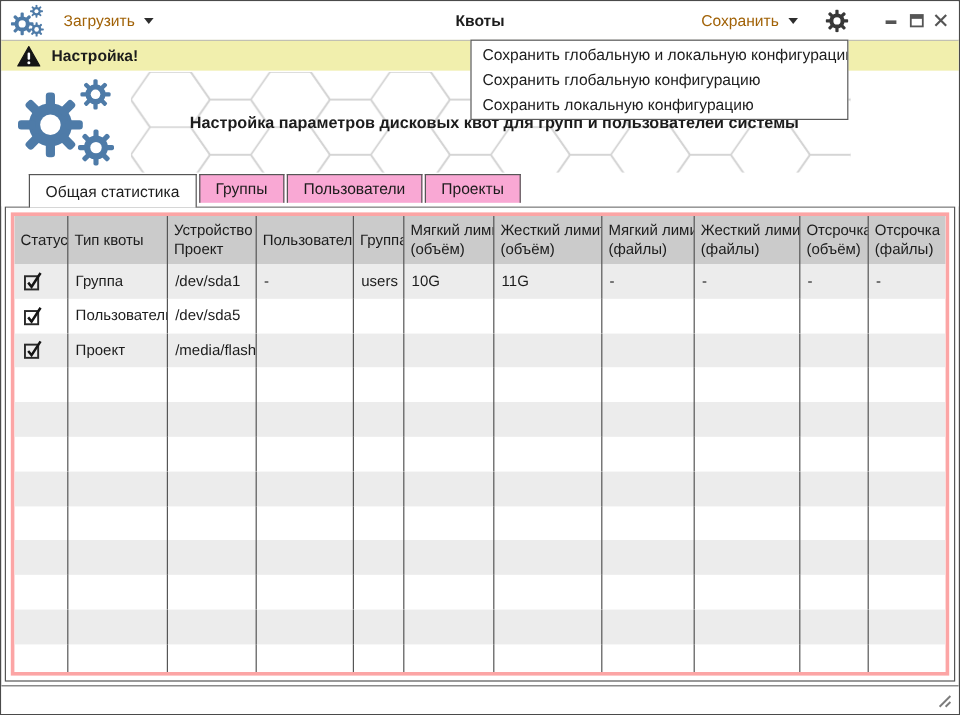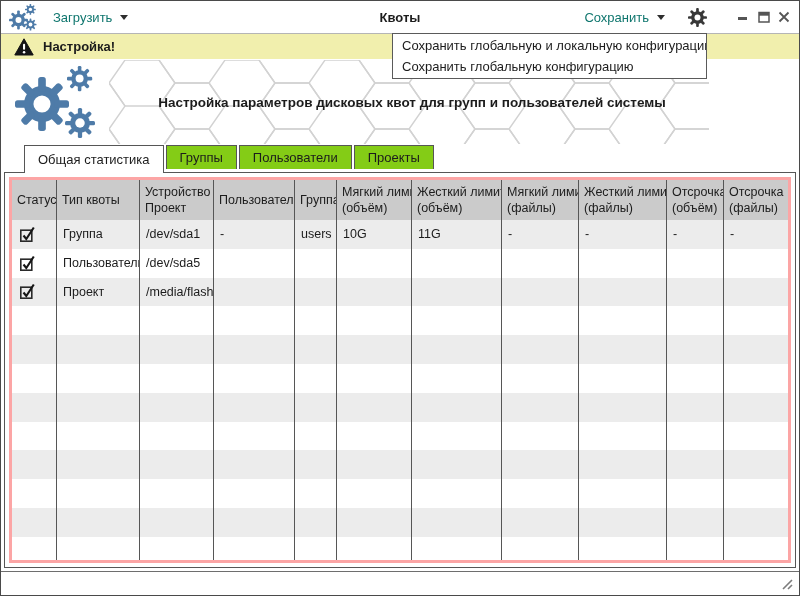--- a/index.html
+++ b/index.html
@@ -6,42 +6,42 @@
   html,body { width: 800px; height: 596px; }
   body { font-family: "Liberation Sans", sans-serif; color:#1c1c1c; background:#fff; }
 
   .window { width:800px; height:596px; border:1px solid #4a4a4a; background:#fff;
             display:flex; flex-direction:column; position:relative; overflow:hidden; }
 
   
   .titlebar { flex:0 0 32px; display:flex; align-items:center; padding:0 8px; position:relative; background:#fff; }
   .app-icon { width:30px; height:27px; margin-right:14px; flex:0 0 auto; }
   .tb-btn { display:inline-flex; align-items:center; gap:8px; background:none; border:none;
-            font:13px "Liberation Sans", sans-serif; color:#0f766e; cursor:pointer; }
+            font:13px "Liberation Sans", sans-serif; color:#a16207; cursor:pointer; }
   .caret { width:0; height:0; border-left:4px solid transparent; border-right:4px solid transparent;
            border-top:5px solid #2e2e2e; display:inline-block; }
   .tb-title { position:absolute; left:0; right:0; text-align:center; font-size:13px; font-weight:600; pointer-events:none; }
   .tb-right { margin-left:auto; display:flex; align-items:center; gap:23px; }
   .winbtns { display:flex; align-items:center; gap:5px; margin-left:6px; }
   .winbtn { width:15px; height:15px; display:inline-flex; align-items:center; justify-content:center; cursor:pointer; }
 
   
   .warnbar { flex:0 0 26px; background:#f1efad; border-top:1px solid #b5b5b5;
              display:flex; align-items:center; gap:9px; padding:0 13px; font-size:13px; font-weight:600; }
 
   
   .banner { flex:0 0 86px; position:relative; background:#fff; }
   .hexbg  { position:absolute; left:108px; top:1px; }
   .logo   { position:absolute; left:14px; top:5px; }
   .banner-title { position:absolute; left:116px; right:92px; top:50%; transform:translateY(-50%);
                   text-align:center; font-weight:bold; font-size:13.5px; }
 
   
   .tabbar { flex:0 0 27px; display:flex; align-items:flex-start; padding-left:23px; position:relative; z-index:2; background:#fff; }
-  .tab { font-size:13px; padding:0 13px; background:#84cc16; border:1px solid #565656; border-bottom:none;
+  .tab { font-size:13px; padding:0 13px; background:#f9a8d4; border:1px solid #565656; border-bottom:none;
          height:24px; line-height:23px; margin-right:2px; cursor:pointer; white-space:nowrap; }
   .tab.active { background:#fff; height:28px; line-height:27px; margin-bottom:-1px; position:relative; z-index:3; }
 
   
   .panel { flex:1 1 auto; margin:0 3px 3px; border:1px solid #565656; padding:4px; background:#fff; min-height:0; }
   .table { --cols: 45px 83px 74px 81px 42px 75px 90px 77px 88px 57px minmax(0,1fr);
            border:3px solid #fca5a5; height:100%; display:flex; flex-direction:column; overflow:hidden; }
   .thead { flex:0 0 40px; display:grid; grid-template-columns:var(--cols); background:#cbcbcb; }
   .th { border-right:1px solid #565656; padding-left:5px; font-size:12.5px; line-height:1.28;
         display:flex; flex-direction:column; justify-content:center; white-space:nowrap; overflow:hidden; cursor:pointer; }
@@ -441,15 +441,16 @@
     <span class="grip">
       <svg width="15" height="15" viewBox="0 0 15 15">
         <path d="M13 4 L4 13 M13 9 L9 13" stroke="#7d7d7d" stroke-width="1.6" fill="none"></path>
       </svg>
     </span>
   </div>
 
   <div class="save-menu">
     <div class="menu-item">Сохранить глобальную и локальную конфигурацию</div>
     <div class="menu-item">Сохранить глобальную конфигурацию</div>
+    <div class="menu-item">Сохранить локальную конфигурацию</div>
   </div>
 
 </div>
 
 </body></html>

